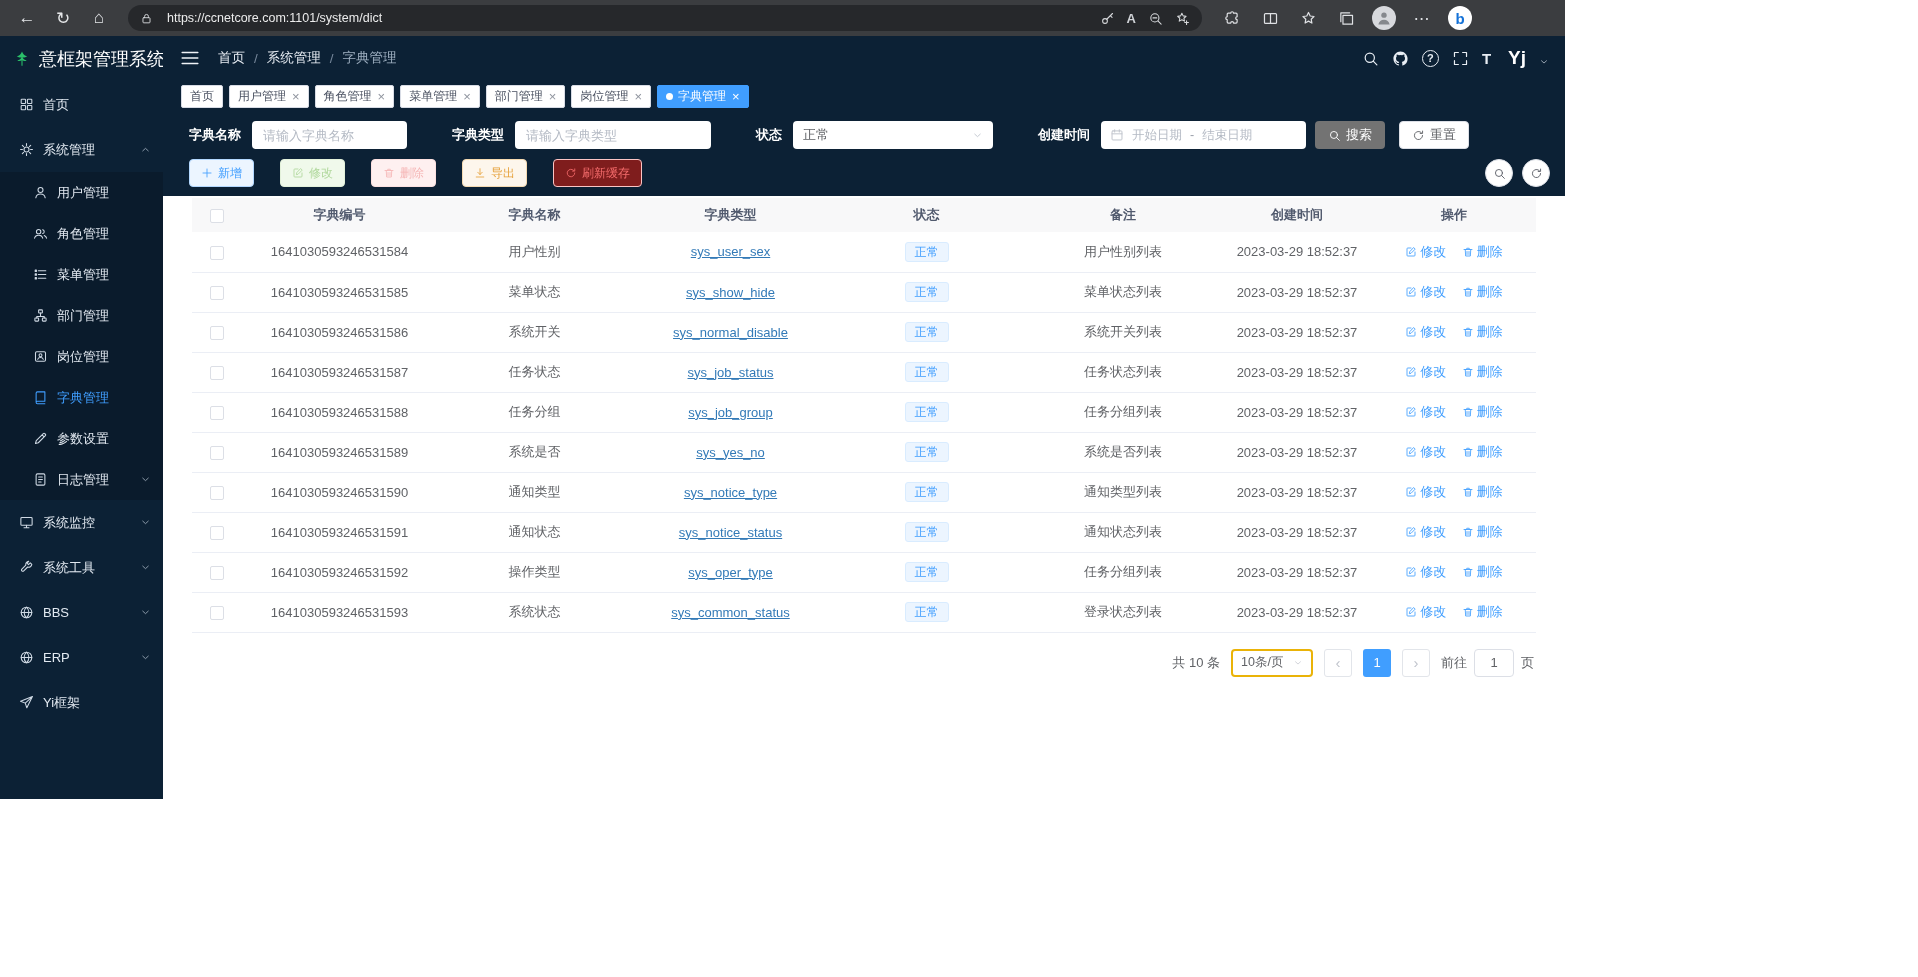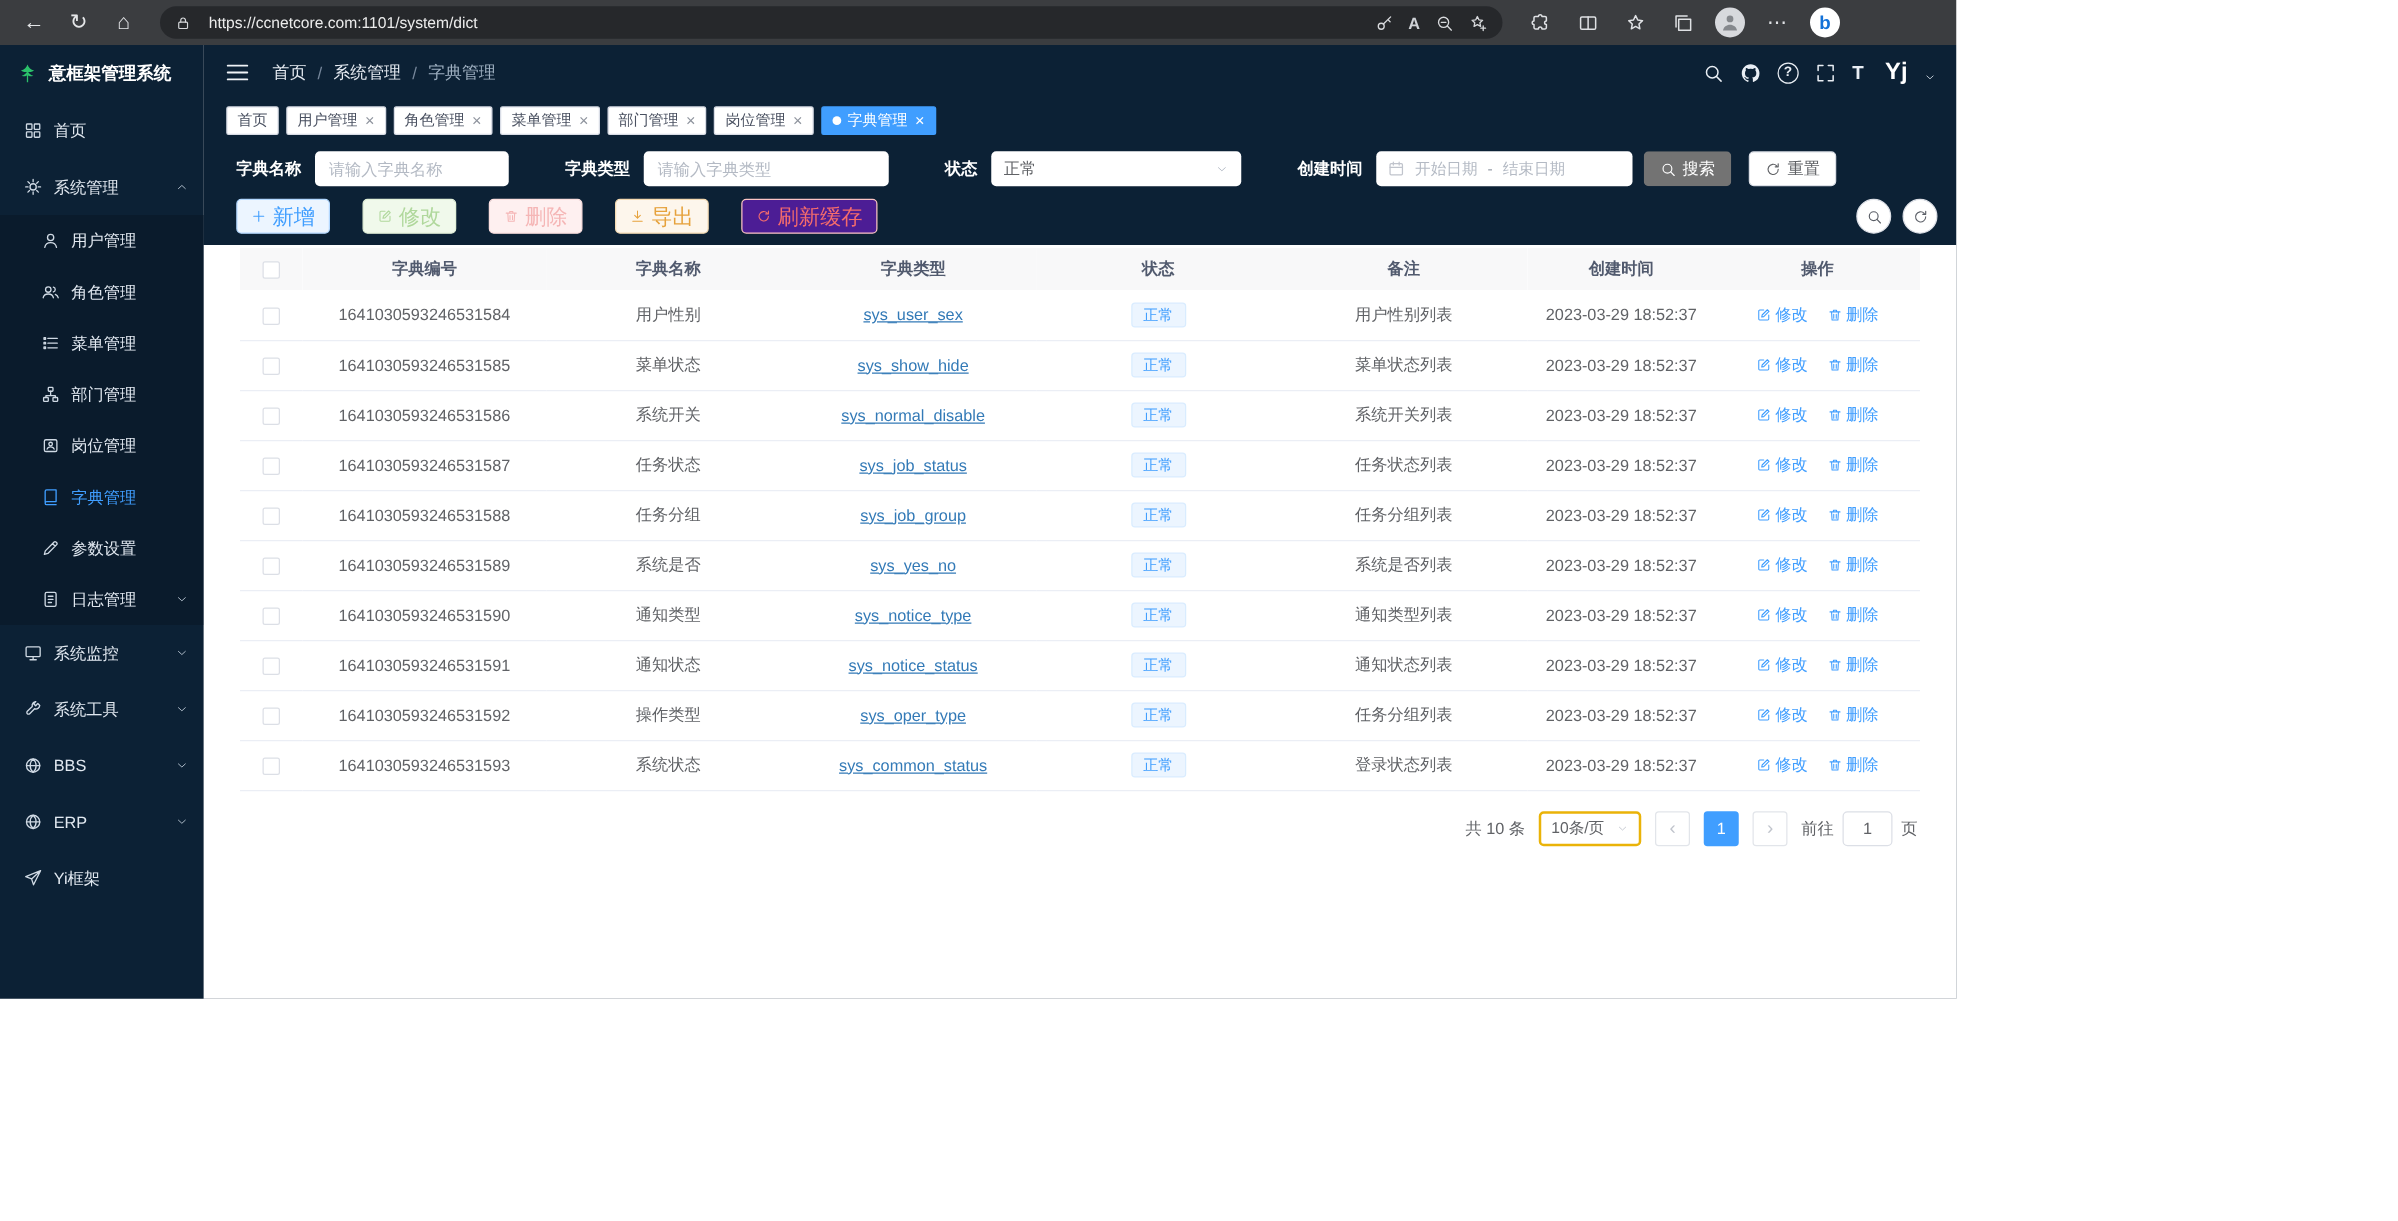--- a/index.html
+++ b/index.html
@@ -26,21 +26,21 @@
     align-items:center;justify-content:center;color:#85888d;overflow:hidden}
   .bing{width:24px;height:24px;border-radius:50%;background:#fff;display:flex;align-items:center;
     justify-content:center;color:#1472d8;font-weight:bold;font-size:15px}
   .moredots{font-size:16px;letter-spacing:1px}
 
   
   .app{display:flex;height:763px}
   .sidebar{width:163px;background:#0c2135;flex:none;color:#e2e9f1;overflow:hidden}
   .logo-row{height:46px;display:flex;align-items:center;padding-left:13px;gap:8px;cursor:pointer}
   .leaf{color:#2bc06a}
-  .logo-title{font-size:14px;font-weight:bold;color:#fff;white-space:nowrap}
+  .logo-title{font-size:18px;font-weight:normal;color:#fff;white-space:nowrap}
   .m-item{height:45px;display:flex;align-items:center;padding:0 12px 0 19px;font-size:13px;
     color:#e2e9f1;cursor:pointer;white-space:nowrap}
   .m-sub{background:#0a1b2c}
   .m-sub .m-item{height:41px;padding-left:33px}
   .m-item .mic{width:15px;height:15px;margin-right:9px;color:#cfd9e4}
   .m-item.active{color:#409eff}
   .m-item.active .mic{color:#409eff}
   .chev{width:11px;height:11px;margin-left:auto;color:#aebbc9}
 
   .main{flex:1;min-width:0;display:flex;flex-direction:column;background:#0c2135}
@@ -86,28 +86,28 @@
   .f-date .cal{width:14px;height:14px;color:#c0c4cc}
   .f-date .dsep{color:#9aa0aa}
   .btn{height:28px;border-radius:4px;font-size:13px;display:inline-flex;align-items:center;gap:5px;
     padding:0 12px;cursor:pointer;border:1px solid transparent;font-family:inherit}
   .btn .bic{width:13px;height:13px}
   .btn-search{background:#737373;color:#fff;margin-left:-18px}
   .btn-reset{background:#fff;color:#606266;border-color:#dcdfe6;margin-left:14px}
 
   
   .actionbar{height:38px;display:flex;align-items:center;padding:0 15px 8px 26px;gap:26px}
-  .abtn{height:28px;border-radius:4px;padding:0 11px;font-size:17px;display:inline-flex;
+  .abtn{height:28px;border-radius:4px;padding:0 11px;font-size:12px;display:inline-flex;
     align-items:center;gap:5px;border:1px solid transparent;cursor:pointer;font-family:inherit}
   .abtn .bic{width:12px;height:12px}
   .abtn-add{background:#ecf5ff;color:#409eff;border-color:#b3d8ff}
   .abtn-edit{background:#f0f9eb;color:#b0d89c;border-color:#e3f1da;cursor:not-allowed}
   .abtn-del{background:#fef0f0;color:#f5b6b6;border-color:#fce0e0;cursor:not-allowed}
   .abtn-exp{background:#fdf6ec;color:#e6a23c;border-color:#f5dab1}
-  .abtn-cache{background:#4c1d95;color:#f56c6c;border-color:#fbc4c4}
+  .abtn-cache{background:#7f1d1d;color:#f56c6c;border-color:#fbc4c4}
   .circle-btns{margin-left:auto;display:flex;gap:9px}
   .cbtn{width:28px;height:28px;border-radius:50%;background:#fff;border:1px solid #dcdfe6;
     display:flex;align-items:center;justify-content:center;color:#5a5e66;cursor:pointer}
   .cbtn .bic{width:13px;height:13px}
 
   
   .panel{flex:1;background:#fff;padding:2px 29px 0;display:flex;flex-direction:column;overflow:hidden}
   table{width:100%;border-collapse:collapse;table-layout:fixed}
   th{height:34px;background:#f8f8f9;color:#515a6e;font-size:13px;font-weight:bold;text-align:center;
     white-space:nowrap;overflow:hidden}

